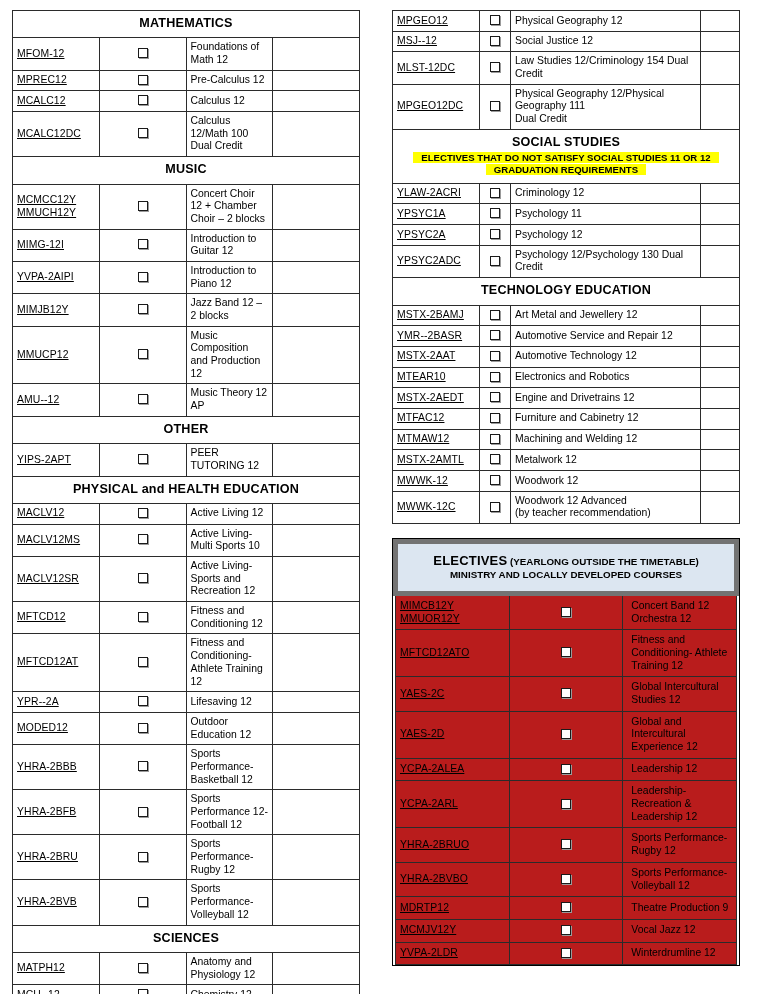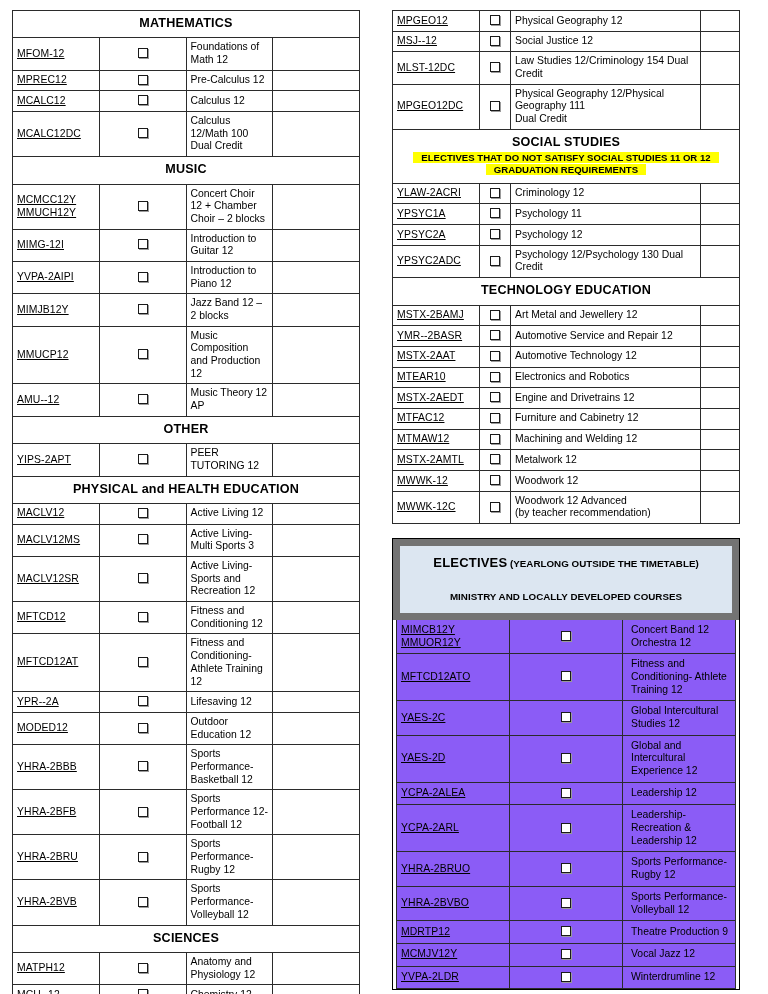--- a/index.html
+++ b/index.html
@@ -102,34 +102,34 @@
     width: 100%;
     border-collapse: collapse;
     table-layout: fixed;
   }
   table.electives td {
     border: 1px solid #2b2b2b;
     font-size: 10.4px;
     line-height: 1.22;
     padding: 4px 4px;
     vertical-align: middle;
-    background: #8b5cf6;
+    background: #b91c1c;
   }
   table.electives td.code { width: 74px; }
   table.electives td.check { width: 26px; }
   table.electives td.title { padding-left: 8px; }
   tr.electives-head td {
     background: #dce6f1;
     text-align: center;
     padding: 9px 6px 10px 6px;
-    border: 7px solid #737373;
+    border: 5px solid #737373;
   }
   .el-head-line1 { font-size: 9.8px; font-weight: bold; }
   .el-head-big { font-size: 13px; font-weight: bold; letter-spacing: .2px; }
-  .el-head-line2 { font-size: 9.8px; font-weight: bold; margin-top: 20px; }
+  .el-head-line2 { font-size: 9.8px; font-weight: bold; margin-top: 0; }
 </style>
 </head>
 <body>
 
 <div class="page">
 
   <div class="col">
     <table class="course-table">
       <tbody id="left-body">
           <tr class="section-row">
@@ -221,21 +221,21 @@
           </tr>
           <tr>
             <td class="code">MACLV12</td>
             <td class="check"><span class="chk"></span></td>
             <td class="title">Active Living 12</td>
             <td class="mark">&nbsp;</td>
           </tr>
           <tr>
             <td class="code">MACLV12MS</td>
             <td class="check"><span class="chk"></span></td>
-            <td class="title">Active Living-Multi Sports 3</td>
+            <td class="title">Active Living-Multi Sports 10</td>
             <td class="mark">&nbsp;</td>
           </tr>
           <tr>
             <td class="code">MACLV12SR</td>
             <td class="check"><span class="chk"></span></td>
             <td class="title">Active Living-Sports and Recreation 12</td>
             <td class="mark">&nbsp;</td>
           </tr>
           <tr>
             <td class="code">MFTCD12</td>

